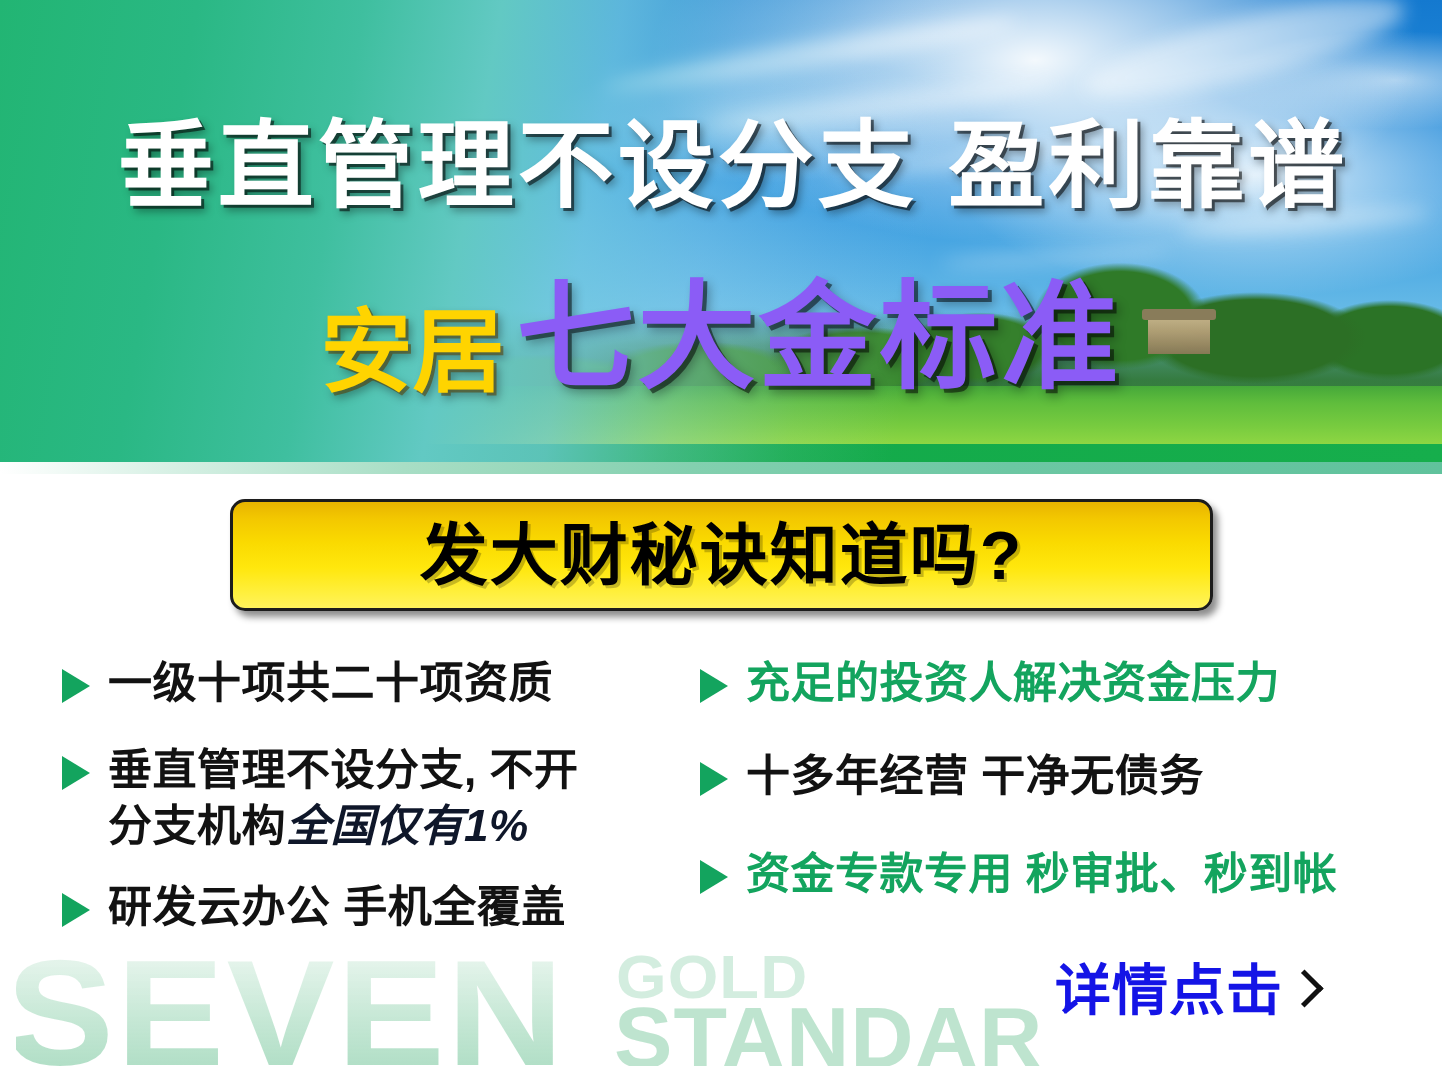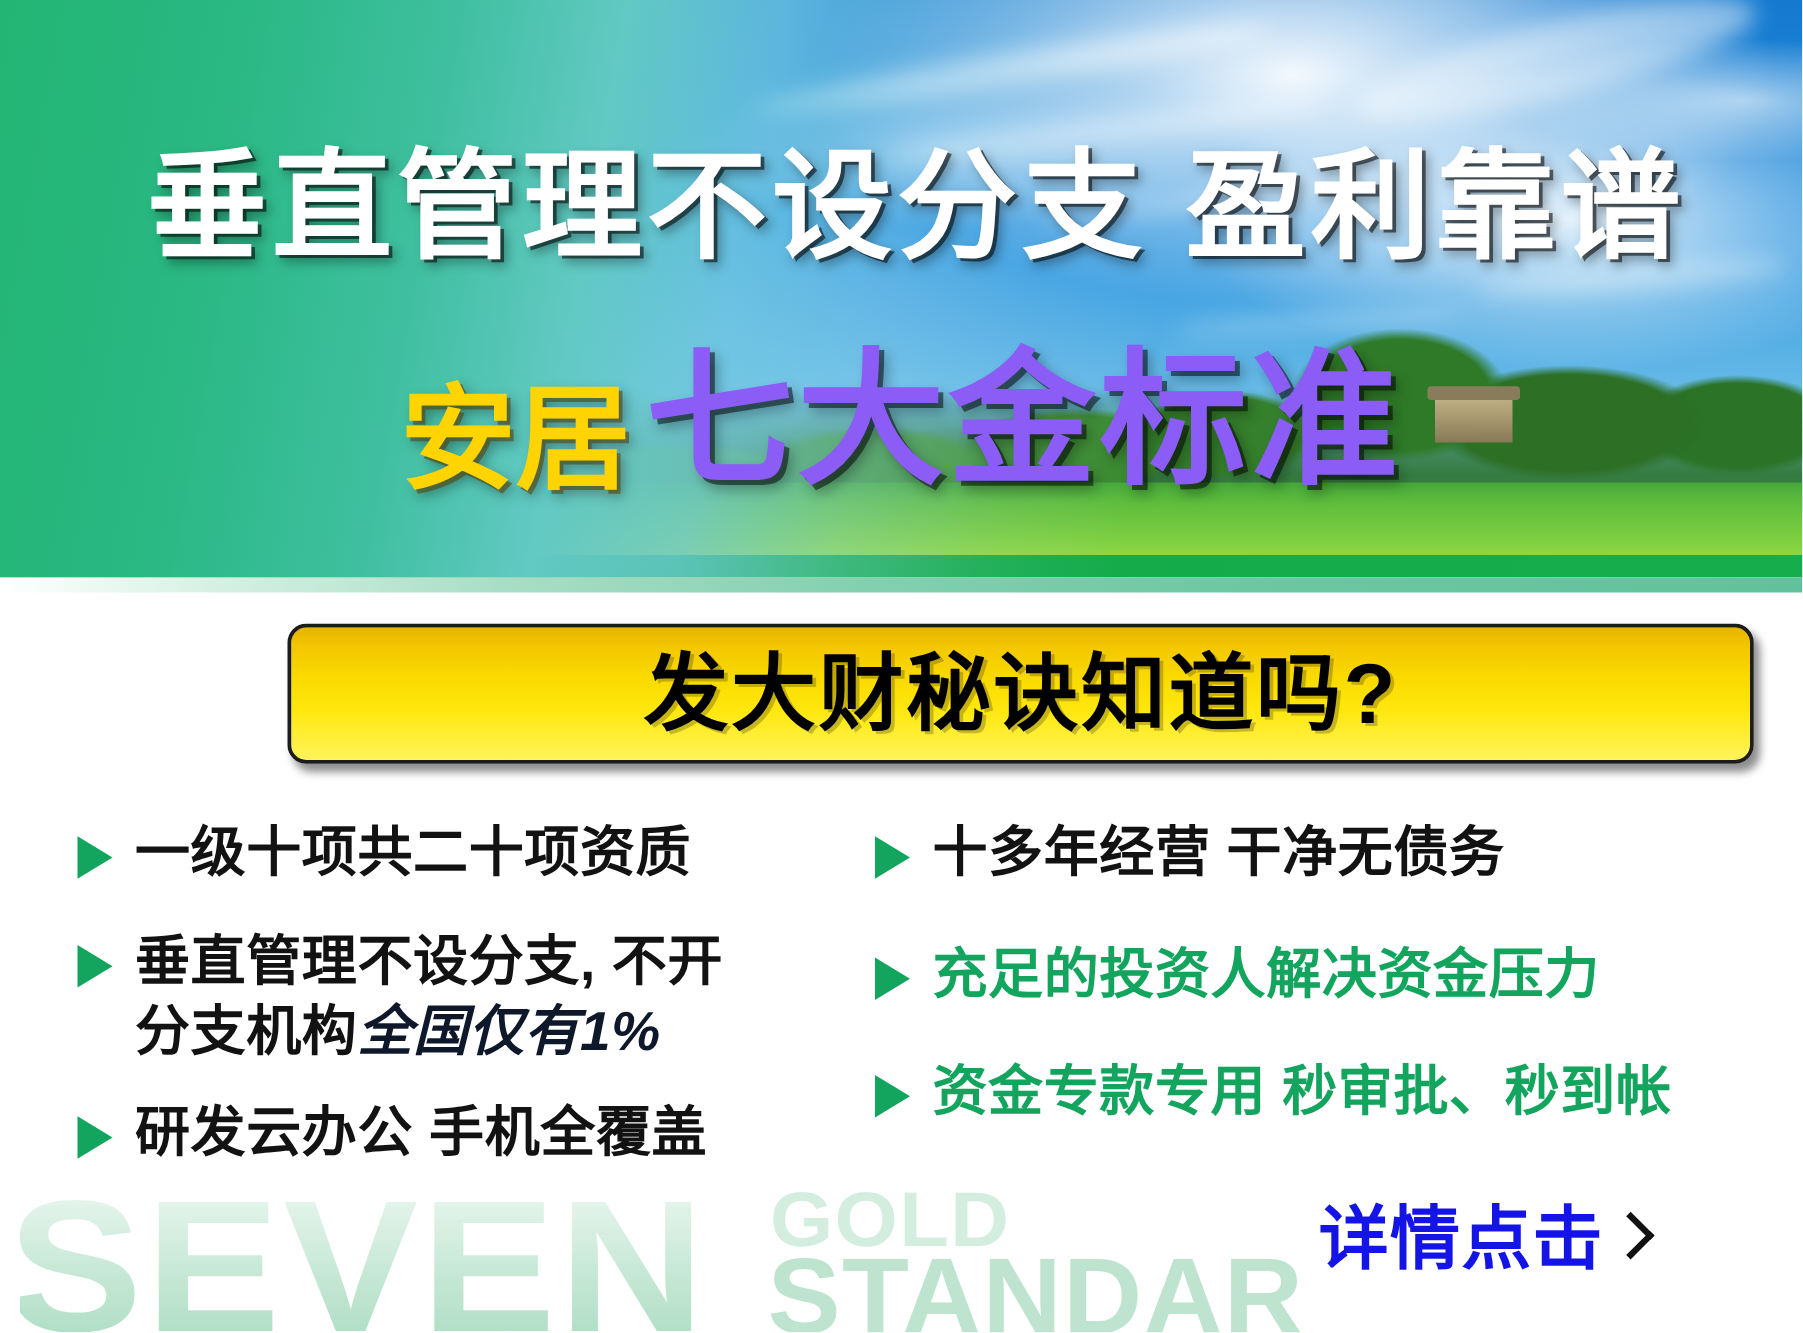--- a/index.html
+++ b/index.html
@@ -184,21 +184,21 @@
       rgba(131,208,175,1) 48%,
       rgba(108,199,163,1) 70%,
       rgba(96,194,156,1) 100%);
   }
 
   
   .yellow-banner {
     position: absolute;
     left: 230px;
     top: 499px;
-    width: 1173px;
+    width: 983px;
     height: 112px;
     box-sizing: border-box;
     border: 3px solid #1c1c1c;
     border-radius: 15px;
     background: linear-gradient(to bottom,
       #e8b400 0%,
       #f3c800 16%,
       #fada00 38%,
       #ffe70d 62%,
       #ffef3a 84%,
@@ -403,28 +403,28 @@
 
       <div class="bullet b3">
         <span class="tri"></span>
         <span class="btext">研发云办公  手机全覆盖</span>
       </div>
 
     </div>
 
     <div class="col-right">
 
+      <div class="bullet r2">
+        <span class="tri"></span>
+        <span class="btext all-green">充足的投资人解决资金压力</span>
+      </div>
+
       <div class="bullet r1">
         <span class="tri"></span>
         <span class="btext">十多年经营  干净无债务</span>
-      </div>
-
-      <div class="bullet r2">
-        <span class="tri"></span>
-        <span class="btext all-green">充足的投资人解决资金压力</span>
       </div>
 
       <div class="bullet r3">
         <span class="tri"></span>
         <span class="btext all-green">资金专款专用  秒审批、秒到帐</span>
       </div>
 
     </div>
   </div>
 

